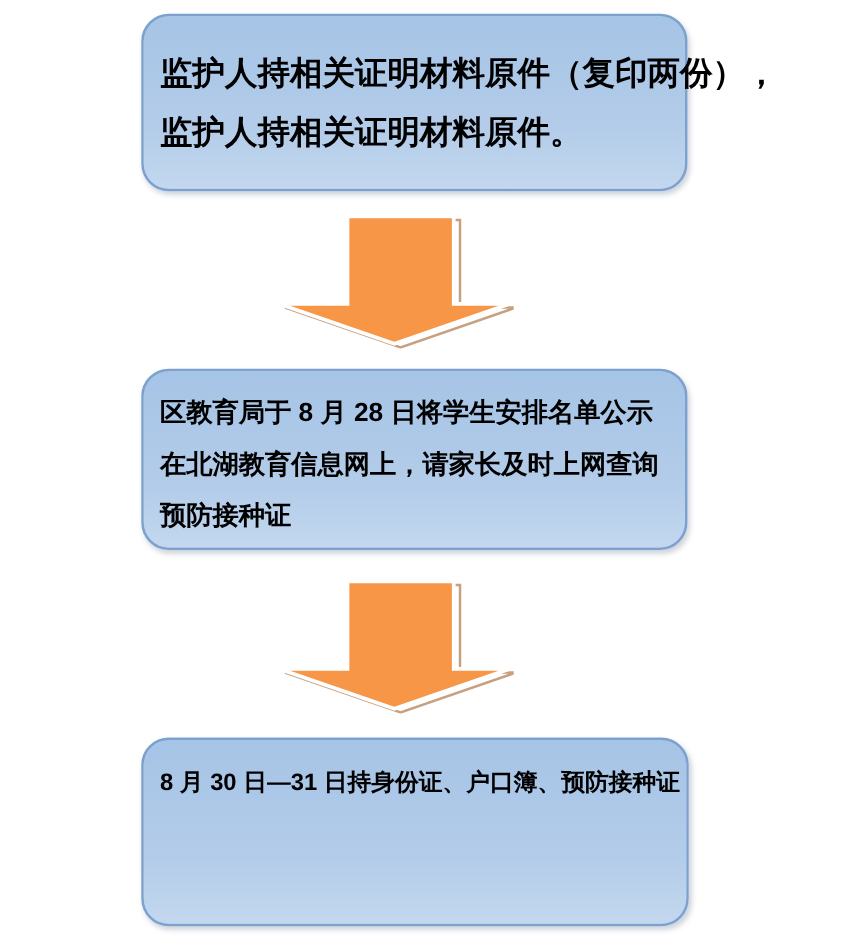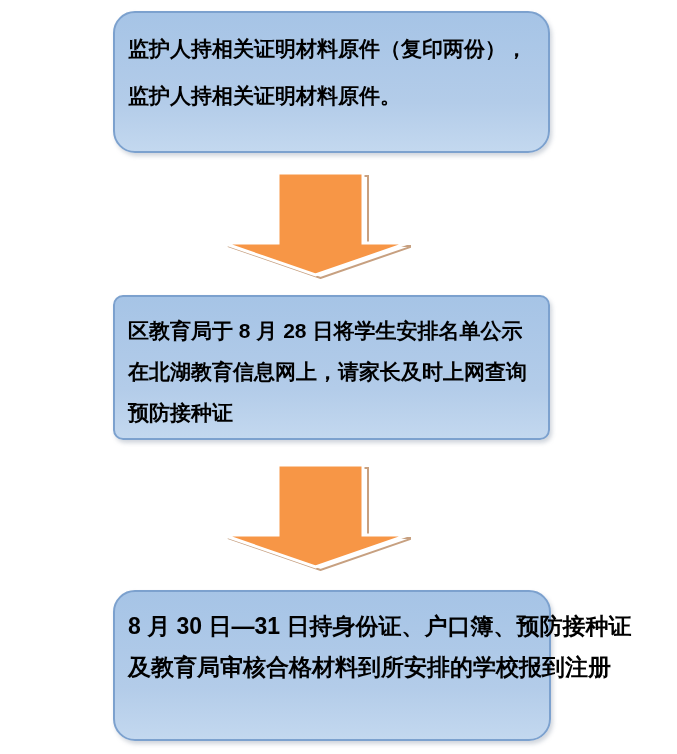--- a/index.html
+++ b/index.html
@@ -31,38 +31,37 @@
     font-weight: bold;
     padding-left: 13px;
     padding-right: 8px;
   }
   .step .line {
     white-space: nowrap;
   }
   .step1 {
     top: 11px;
     height: 142px;
-    padding-top: 12px;
-    font-size: 21px;
+    padding-top: 22px;
+    font-size: 26px;
   }
   .step1 .line { line-height: 47px; }
   .step2 {
     top: 295px;
     height: 145px;
     padding-top: 13px;
     font-size: 21px;
-    border-radius: 10px;
   }
   .step2 .line { line-height: 41px; }
   .step3 {
     top: 590px;
     height: 151px;
     width: 438px;
     padding-top: 14px;
-    font-size: 23px;
+    font-size: 19px;
   }
   .step3 .line { line-height: 41px; }
 
   .arrow {
     position: absolute;
     left: 221px;
     width: 190px;
     height: 108px;
   }
   .arrow1 { top: 171px; }
@@ -100,16 +99,15 @@
     <div class="line">预防接种证</div>
   </div>
 
   <svg class="arrow arrow2" viewBox="0 0 190 108" xmlns="http://www.w3.org/2000/svg">
     <polygon class="arrow-outline" transform="translate(5,3)" points="57,2 142,2 142,72 187,72 94.5,104 2,72 57,72"></polygon>
     <polygon class="arrow-main" points="57,2 142,2 142,72 187,72 94.5,104 2,72 57,72"></polygon>
   </svg>
 
   <div class="step step3">
     <div class="line">8 月 30 日—31 日持身份证、户口簿、预防接种证</div>
-    <div class="line">及教育局审核合格材料到所安排的学校报到注册</div>
   </div>
 
 </div>
 
 </body></html>

